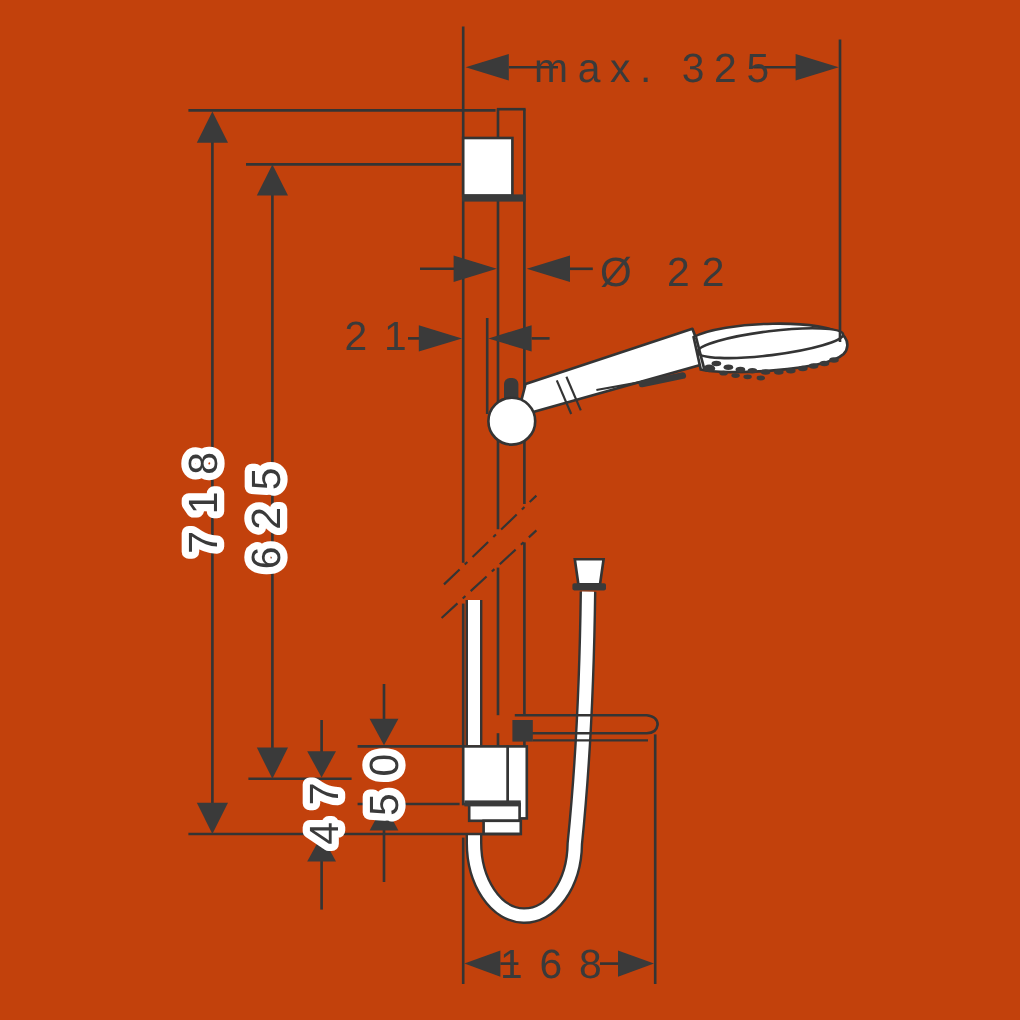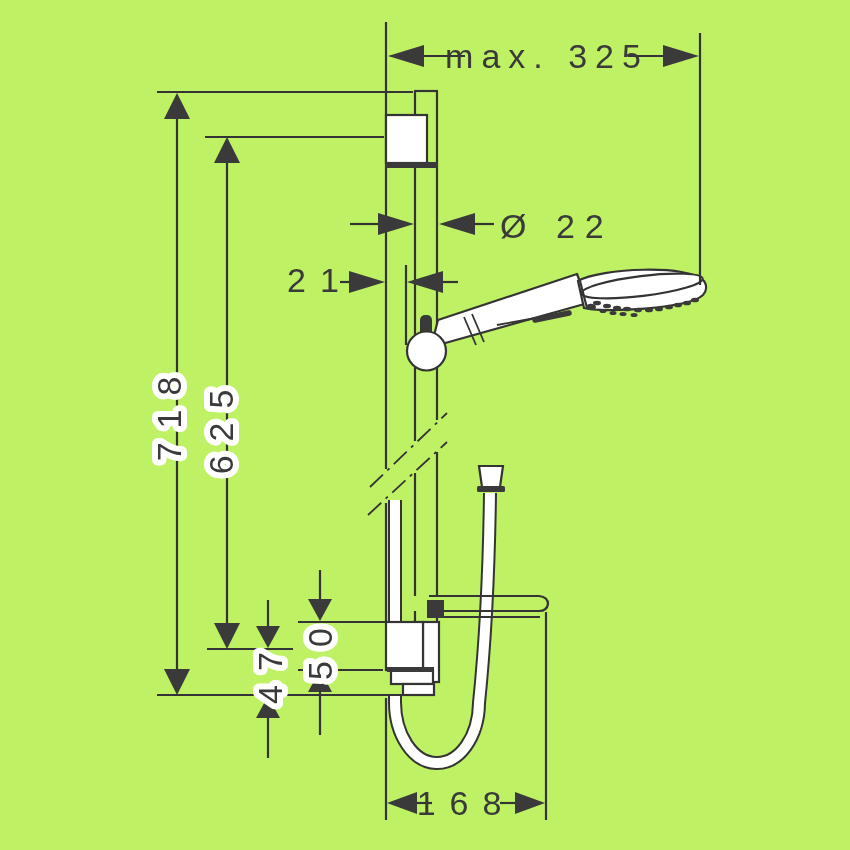--- a/index.html
+++ b/index.html
@@ -1,16 +1,16 @@
 <!DOCTYPE html>
 <html><head>
 <meta charset="utf-8">
 <style>
   html,body{margin:0;padding:0;background:#ffffff;}
-  .stage{position:relative;width:850px;height:850px;background:#bef264;overflow:hidden;
+  .stage{position:relative;width:850px;height:850px;background:#c2410c;overflow:hidden;
          font-family:"Liberation Sans", sans-serif;}
   svg{position:absolute;left:0;top:0;}
   .ln{stroke:#343434;stroke-width:2.2;fill:none;}
   .lnthin{stroke:#343434;stroke-width:1.8;fill:none;}
   .wfill{fill:#ffffff;stroke:#343434;stroke-width:2.2;}
   .dark{fill:#3a3a3a;stroke:none;}
   .arrow{fill:#3a3a3a;stroke:none;}
   .dimtxt{fill:#3a3a3a;font-size:34px;letter-spacing:14px;}
   .dimtxt-halo{paint-order:stroke;stroke:#ffffff;stroke-width:12px;stroke-linejoin:round;}
   .breakln{stroke:#343434;stroke-width:1.8;fill:none;stroke-dasharray:18 6 3 6;}

